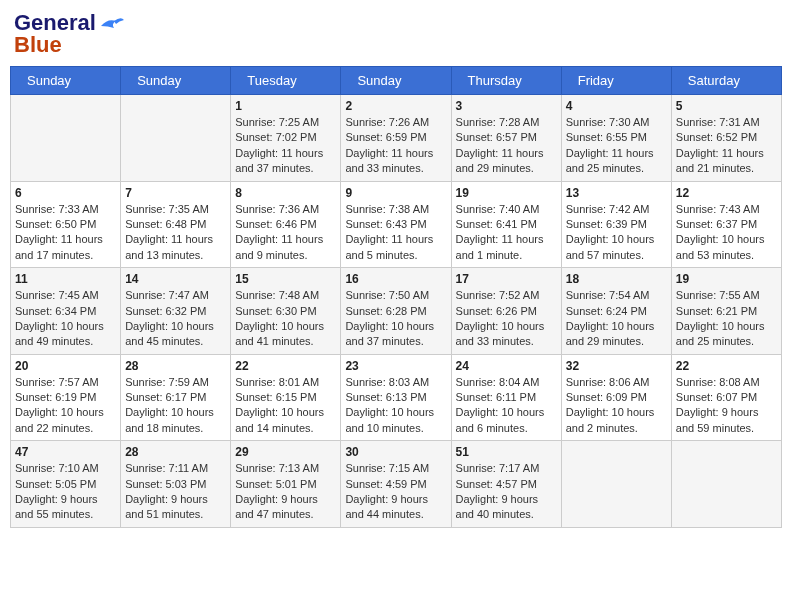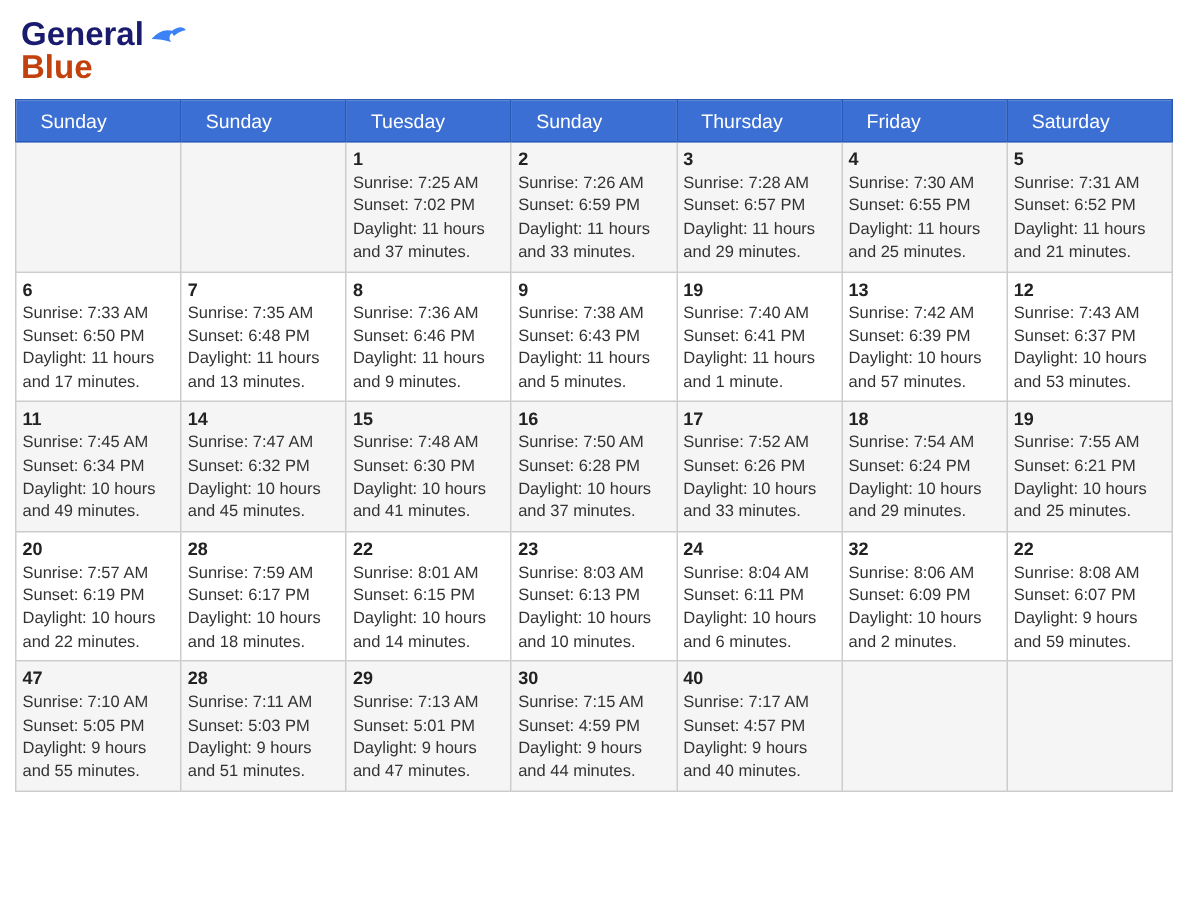--- a/index.html
+++ b/index.html
@@ -301,21 +301,21 @@
           Sunrise: 7:13 AM<br>Sunset: 5:01 PM<br>Daylight: 9 hours and 47 minutes.
         </div>
       </td>
         <td>
         <span class="day-num">30</span>
         <div class="day-info">
           Sunrise: 7:15 AM<br>Sunset: 4:59 PM<br>Daylight: 9 hours and 44 minutes.
         </div>
       </td>
         <td>
-        <span class="day-num">40</span>
+        <span class="day-num">51</span>
         <div class="day-info">
           Sunrise: 7:17 AM<br>Sunset: 4:57 PM<br>Daylight: 9 hours and 40 minutes.
         </div>
       </td>
         <td class="empty-cell"></td>
         <td class="empty-cell"></td>
       </tr>
     </tbody>
 </table>
 

